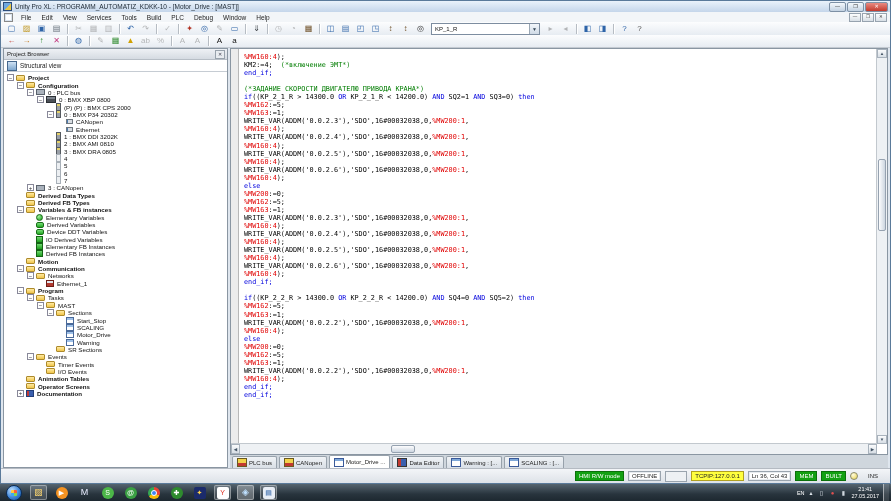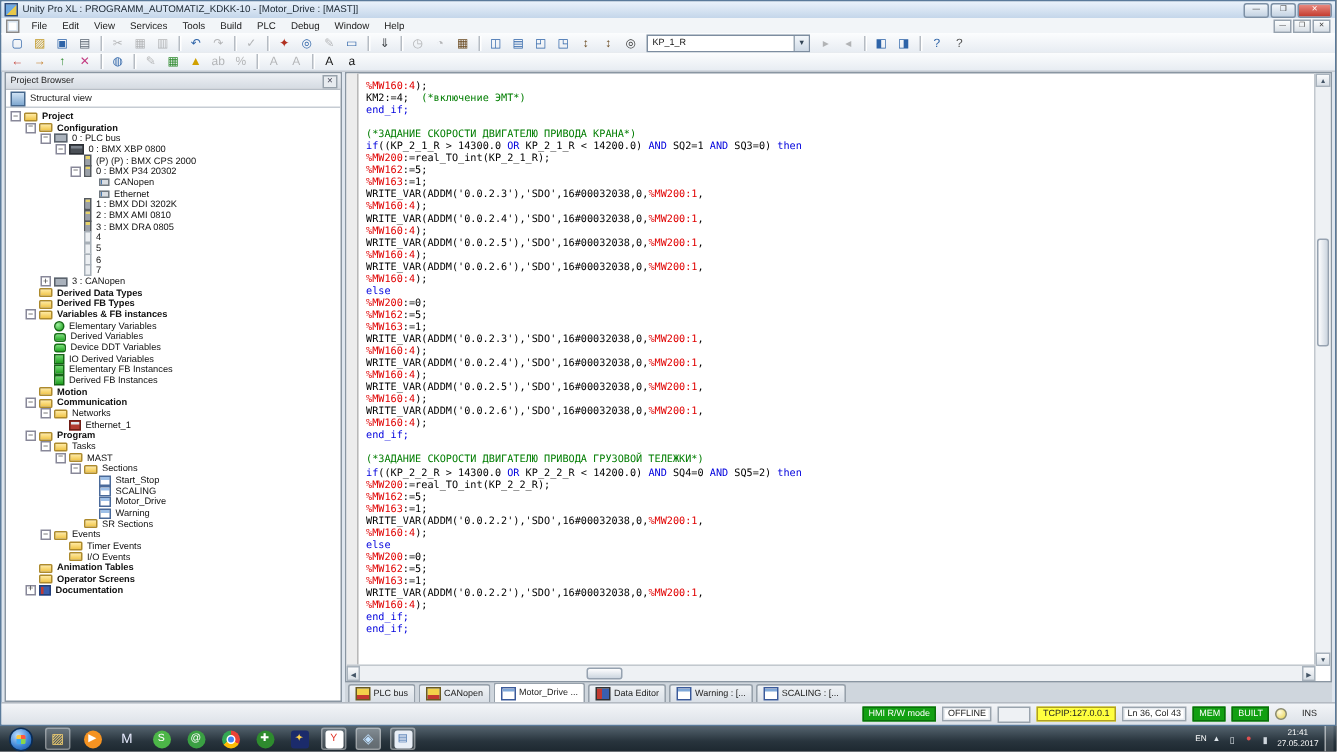--- a/index.html
+++ b/index.html
@@ -484,21 +484,20 @@
   <div class="mdi">
     <div class="editor">
       <div class="emargin"></div>
       <div class="code" id="code">
           <div class="cl"><span class="s-a">%MW160:4</span><span class="s-p">);</span></div>
           <div class="cl"><span class="s-p">KM2:=4;  </span><span class="s-c">(*включение ЭМТ*)</span></div>
           <div class="cl"><span class="s-k">end_if;</span></div>
           <div class="cl">&nbsp;</div>
           <div class="cl"><span class="s-c">(*ЗАДАНИЕ СКОРОСТИ ДВИГАТЕЛЮ ПРИВОДА КРАНА*)</span></div>
           <div class="cl"><span class="s-k">if</span><span class="s-p">((KP_2_1_R &gt; 14300.0 </span><span class="s-k">OR</span><span class="s-p"> KP_2_1_R &lt; 14200.0) </span><span class="s-k">AND</span><span class="s-p"> SQ2=1 </span><span class="s-k">AND</span><span class="s-p"> SQ3=0) </span><span class="s-k">then</span></div>
-          <div class="cl"><span class="s-a">%MW200</span><span class="s-p">:=real_TO_int(KP_2_1_R);</span></div>
           <div class="cl"><span class="s-a">%MW162</span><span class="s-p">:=5;</span></div>
           <div class="cl"><span class="s-a">%MW163</span><span class="s-p">:=1;</span></div>
           <div class="cl"><span class="s-p">WRITE_VAR(ADDM('0.0.2.3'),'SDO',16#00032038,0,</span><span class="s-a">%MW200:1</span><span class="s-p">,</span></div>
           <div class="cl"><span class="s-a">%MW160:4</span><span class="s-p">);</span></div>
           <div class="cl"><span class="s-p">WRITE_VAR(ADDM('0.0.2.4'),'SDO',16#00032038,0,</span><span class="s-a">%MW200:1</span><span class="s-p">,</span></div>
           <div class="cl"><span class="s-a">%MW160:4</span><span class="s-p">);</span></div>
           <div class="cl"><span class="s-p">WRITE_VAR(ADDM('0.0.2.5'),'SDO',16#00032038,0,</span><span class="s-a">%MW200:1</span><span class="s-p">,</span></div>
           <div class="cl"><span class="s-a">%MW160:4</span><span class="s-p">);</span></div>
           <div class="cl"><span class="s-p">WRITE_VAR(ADDM('0.0.2.6'),'SDO',16#00032038,0,</span><span class="s-a">%MW200:1</span><span class="s-p">,</span></div>
           <div class="cl"><span class="s-a">%MW160:4</span><span class="s-p">);</span></div>
@@ -509,23 +508,21 @@
           <div class="cl"><span class="s-p">WRITE_VAR(ADDM('0.0.2.3'),'SDO',16#00032038,0,</span><span class="s-a">%MW200:1</span><span class="s-p">,</span></div>
           <div class="cl"><span class="s-a">%MW160:4</span><span class="s-p">);</span></div>
           <div class="cl"><span class="s-p">WRITE_VAR(ADDM('0.0.2.4'),'SDO',16#00032038,0,</span><span class="s-a">%MW200:1</span><span class="s-p">,</span></div>
           <div class="cl"><span class="s-a">%MW160:4</span><span class="s-p">);</span></div>
           <div class="cl"><span class="s-p">WRITE_VAR(ADDM('0.0.2.5'),'SDO',16#00032038,0,</span><span class="s-a">%MW200:1</span><span class="s-p">,</span></div>
           <div class="cl"><span class="s-a">%MW160:4</span><span class="s-p">);</span></div>
           <div class="cl"><span class="s-p">WRITE_VAR(ADDM('0.0.2.6'),'SDO',16#00032038,0,</span><span class="s-a">%MW200:1</span><span class="s-p">,</span></div>
           <div class="cl"><span class="s-a">%MW160:4</span><span class="s-p">);</span></div>
           <div class="cl"><span class="s-k">end_if;</span></div>
           <div class="cl">&nbsp;</div>
-          <div class="cl"><span class="s-c">(*ЗАДАНИЕ СКОРОСТИ ДВИГАТЕЛЮ ПРИВОДА ГРУЗОВОЙ ТЕЛЕЖКИ*)</span></div>
           <div class="cl"><span class="s-k">if</span><span class="s-p">((KP_2_2_R &gt; 14300.0 </span><span class="s-k">OR</span><span class="s-p"> KP_2_2_R &lt; 14200.0) </span><span class="s-k">AND</span><span class="s-p"> SQ4=0 </span><span class="s-k">AND</span><span class="s-p"> SQ5=2) </span><span class="s-k">then</span></div>
-          <div class="cl"><span class="s-a">%MW200</span><span class="s-p">:=real_TO_int(KP_2_2_R);</span></div>
           <div class="cl"><span class="s-a">%MW162</span><span class="s-p">:=5;</span></div>
           <div class="cl"><span class="s-a">%MW163</span><span class="s-p">:=1;</span></div>
           <div class="cl"><span class="s-p">WRITE_VAR(ADDM('0.0.2.2'),'SDO',16#00032038,0,</span><span class="s-a">%MW200:1</span><span class="s-p">,</span></div>
           <div class="cl"><span class="s-a">%MW160:4</span><span class="s-p">);</span></div>
           <div class="cl"><span class="s-k">else</span></div>
           <div class="cl"><span class="s-a">%MW200</span><span class="s-p">:=0;</span></div>
           <div class="cl"><span class="s-a">%MW162</span><span class="s-p">:=5;</span></div>
           <div class="cl"><span class="s-a">%MW163</span><span class="s-p">:=1;</span></div>
           <div class="cl"><span class="s-p">WRITE_VAR(ADDM('0.0.2.2'),'SDO',16#00032038,0,</span><span class="s-a">%MW200:1</span><span class="s-p">,</span></div>
           <div class="cl"><span class="s-a">%MW160:4</span><span class="s-p">);</span></div>

